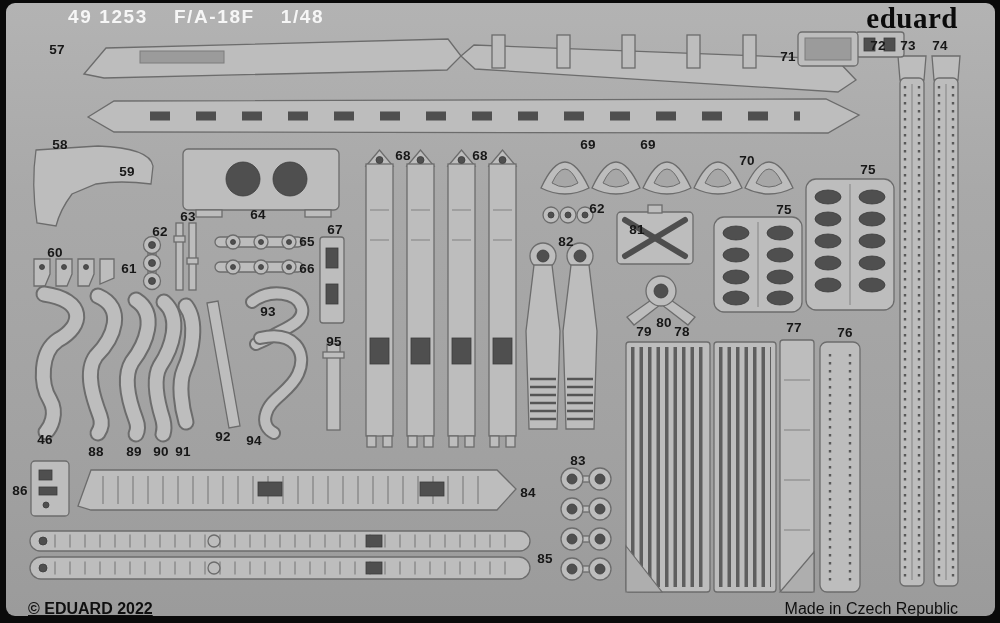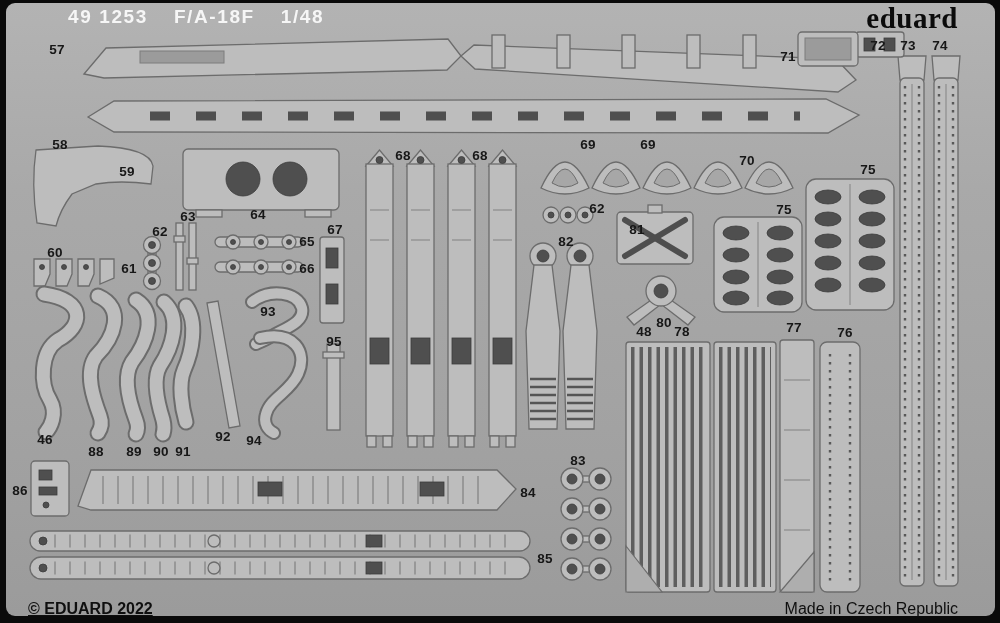--- a/index.html
+++ b/index.html
@@ -373,21 +373,21 @@
       <span class="part-label" style="left: 307px; top: 268px;">66</span>
       <span class="part-label" style="left: 335px; top: 229px;">67</span>
       <span class="part-label" style="left: 55px; top: 252px;">60</span>
       <span class="part-label" style="left: 129px; top: 268px;">61</span>
       <span class="part-label" style="left: 566px; top: 241px;">82</span>
       <span class="part-label" style="left: 597px; top: 208px;">62</span>
       <span class="part-label" style="left: 601px; top: 229px; margin-left: 36px;">81</span>
       <span class="part-label" style="left: 268px; top: 311px;">93</span>
       <span class="part-label" style="left: 334px; top: 341px;">95</span>
       <span class="part-label" style="left: 664px; top: 322px;">80</span>
-      <span class="part-label" style="left: 644px; top: 331px;">48</span>
+      <span class="part-label" style="left: 644px; top: 331px;">79</span>
       <span class="part-label" style="left: 682px; top: 331px;">78</span>
       <span class="part-label" style="left: 794px; top: 327px;">77</span>
       <span class="part-label" style="left: 845px; top: 332px;">76</span>
       <span class="part-label" style="left: 45px; top: 439px;">46</span>
       <span class="part-label" style="left: 96px; top: 451px;">88</span>
       <span class="part-label" style="left: 134px; top: 451px;">89</span>
       <span class="part-label" style="left: 161px; top: 451px;">90</span>
       <span class="part-label" style="left: 183px; top: 451px;">91</span>
       <span class="part-label" style="left: 223px; top: 436px;">92</span>
       <span class="part-label" style="left: 254px; top: 440px;">94</span>

